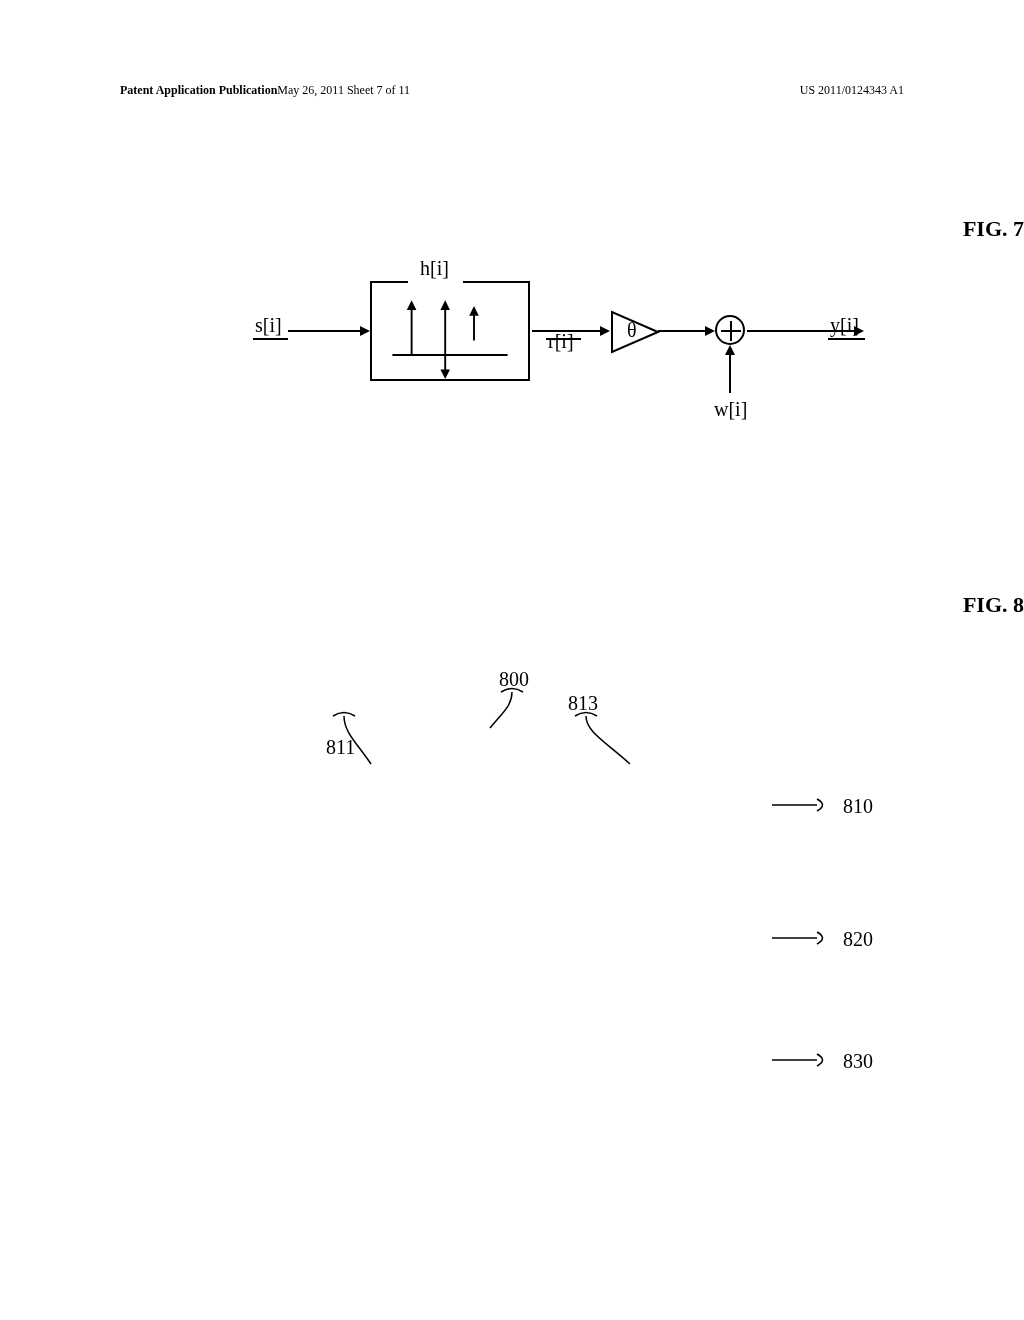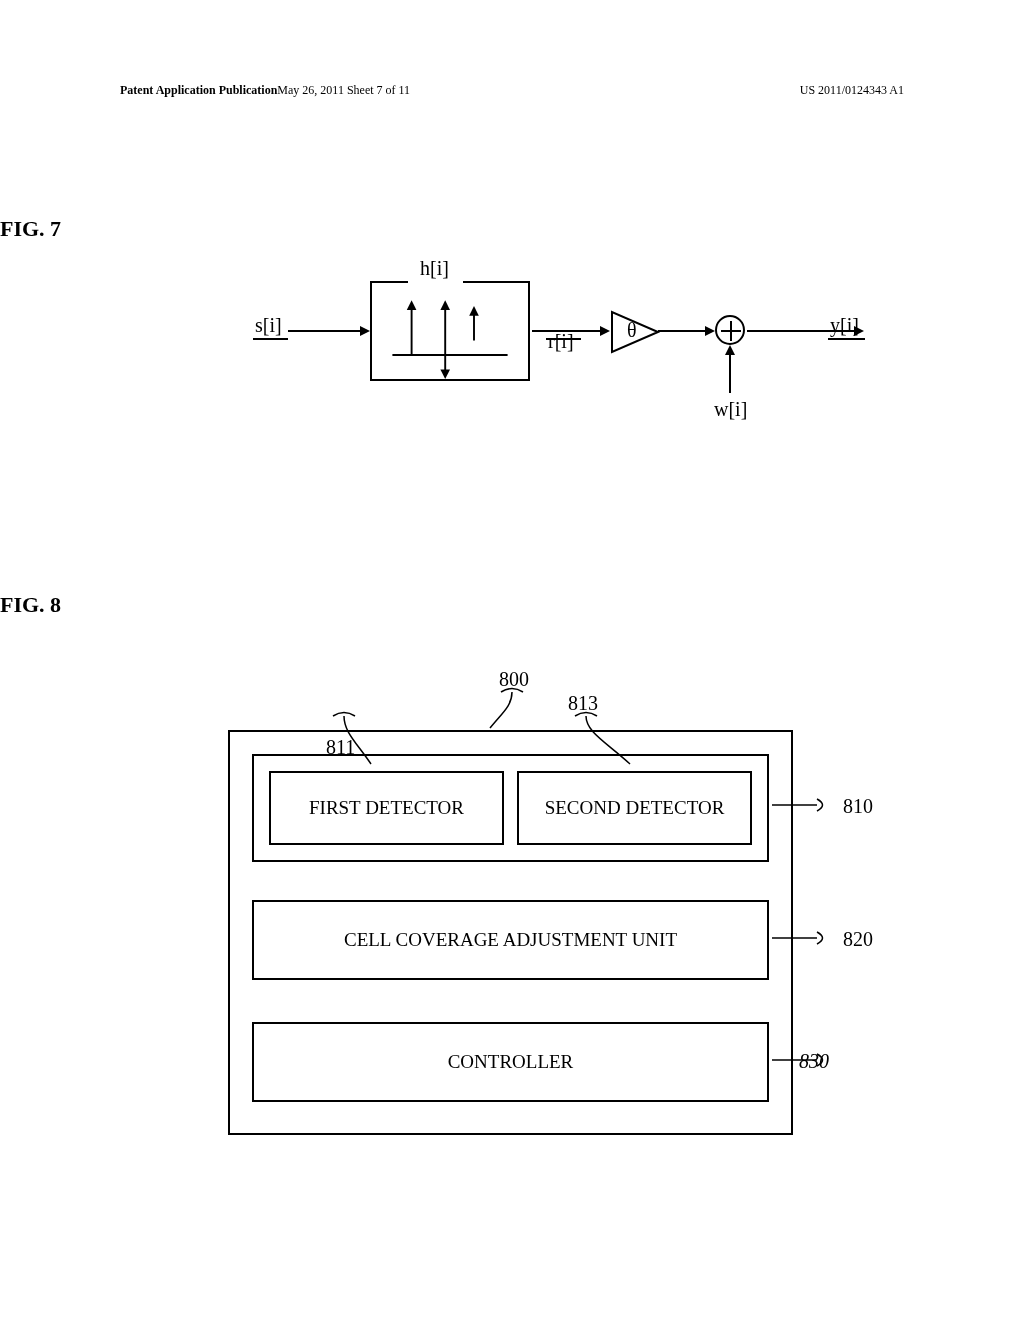--- a/index.html
+++ b/index.html
@@ -20,21 +20,21 @@
   }
   .header .left { font-weight: bold; }
   .header .center { }
   .header .right { margin-left: auto; }
 
   .fig-title {
     position: absolute;
     font-weight: bold;
     font-size: 22px;
     width: 100%;
-    text-align: left;
+    text-align: right;
   }
   .fig7-title { top: 216px; }
   .fig8-title { top: 592px; }
 
   
   .fig7 {
     position: absolute;
     top: 246px;
     left: 0;
     width: 100%;
@@ -228,32 +228,24 @@
         <path d="M21 24 Q 32 17 43 24" stroke="#000" stroke-width="1.5" fill="none"></path>
       </svg>
   </div>
   <div class="lead" style="left:568px; top:42px;">
     <svg width="80" height="90">
         <path d="M18 24 C 18 40, 38 50, 62 72" stroke="#000" stroke-width="1.5" fill="none"></path>
         <path d="M7 24 Q 18 17 29 24" stroke="#000" stroke-width="1.5" fill="none"></path>
       </svg>
   </div>
 
-  <div class="outer">
-    <div class="row810">
-      <div class="det det1">FIRST DETECTOR</div>
-      <div class="det det2">SECOND DETECTOR</div>
-    </div>
-    <div class="ccau">CELL COVERAGE ADJUSTMENT UNIT</div>
-    <div class="ctrl">CONTROLLER</div>
-  </div>
 
   <span class="refnum" style="left:843px; top:145px;">810</span>
   <span class="refnum" style="left:843px; top:278px;">820</span>
-  <span class="refnum" style="left:799px; top:400px;font-style:italic;">830</span>
+  <span class="refnum" style="left:843px; top:400px;">830</span>
 
   <div class="lead" style="left:772px; top:140px;">
     <svg width="70" height="30">
         <path d="M0 15 L 45 15" stroke="#000" stroke-width="1.5" fill="none"></path>
         <path d="M45 9 Q 56 15 45 21" stroke="#000" stroke-width="1.5" fill="none"></path>
       </svg>
   </div>
   <div class="lead" style="left:772px; top:273px;">
     <svg width="70" height="30">
         <path d="M0 15 L 45 15" stroke="#000" stroke-width="1.5" fill="none"></path>

